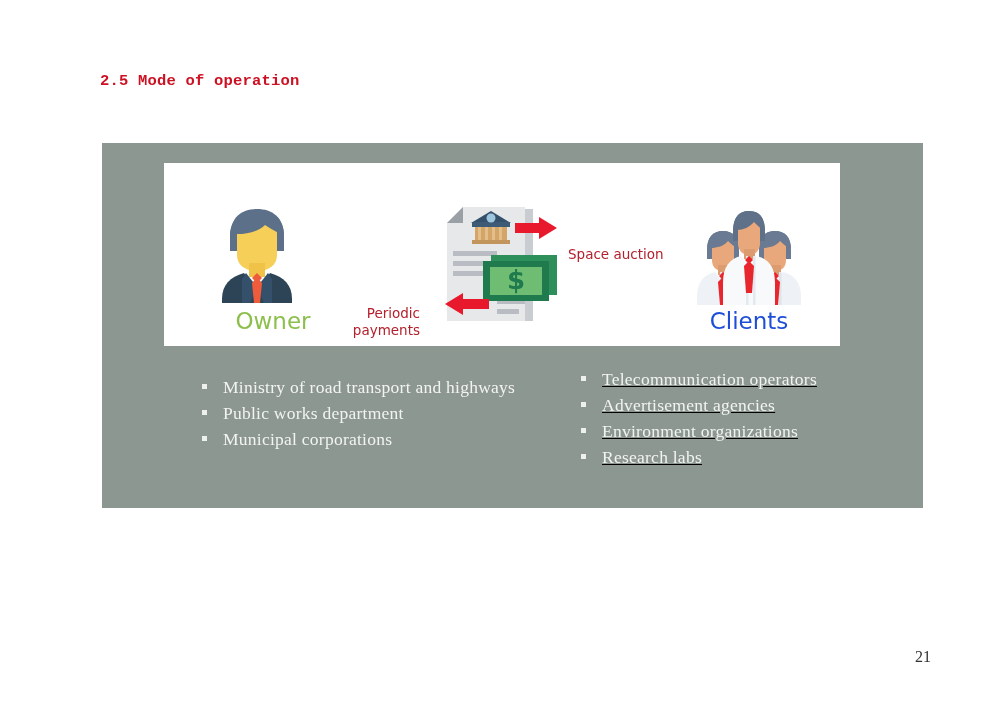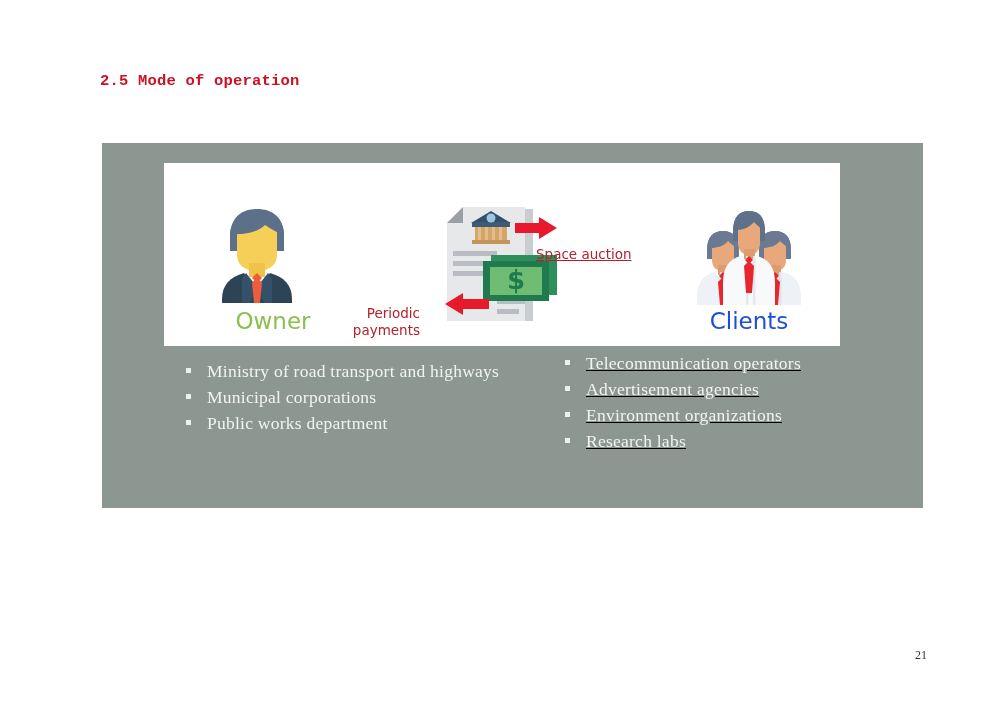--- a/index.html
+++ b/index.html
@@ -119,31 +119,30 @@
     color: #b5202c;
     line-height: 17px;
   }
   #caption-periodic {
     left: 174px;
     top: 142px;
     width: 82px;
     text-align: right;
   }
   #caption-space {
-    left: 372px;
+    left: 404px;
     top: 83px;
     white-space: nowrap;
-    text-decoration: underline;
   }
 
   
   .bullet-list {
     position: absolute;
     list-style: none;
-    margin: 0;
+    margin: 16px;
     padding: 0;
   }
   #owner-list {
     left: 80px;
     top: 216px;
     width: 320px;
   }
   #clients-list {
     left: 459px;
     top: 208px;
@@ -168,21 +167,21 @@
     height: 5px;
     background: #eef0ee;
   }
 
   
   #page-number {
     position: absolute;
     left: 915px;
     top: 648px;
     font-family: "Liberation Serif", serif;
-    font-size: 12px;
+    font-size: 16px;
     color: #333333;
   }
 </style>
 </head>
 <body>
 
 <div id="page-heading">2.5 Mode of operation</div>
 
 <div id="slide">
 
@@ -309,26 +308,26 @@
 
   </div>
 
   <ul class="bullet-list" id="owner-list">
     <li>
       <span class="bullet-marker"></span>
       <span>Ministry of road transport and highways</span>
     </li>
     <li>
       <span class="bullet-marker"></span>
+      <span>Public works department</span>
+    </li>
+    <li>
+      <span class="bullet-marker"></span>
       <span>Municipal corporations</span>
     </li>
-    <li>
-      <span class="bullet-marker"></span>
-      <span>Public works department</span>
-    </li>
   </ul>
 
   <ul class="bullet-list" id="clients-list">
     <li>
       <span class="bullet-marker"></span>
       <span>Telecommunication operators</span>
     </li>
     <li>
       <span class="bullet-marker"></span>
       <span>Advertisement  agencies</span>

